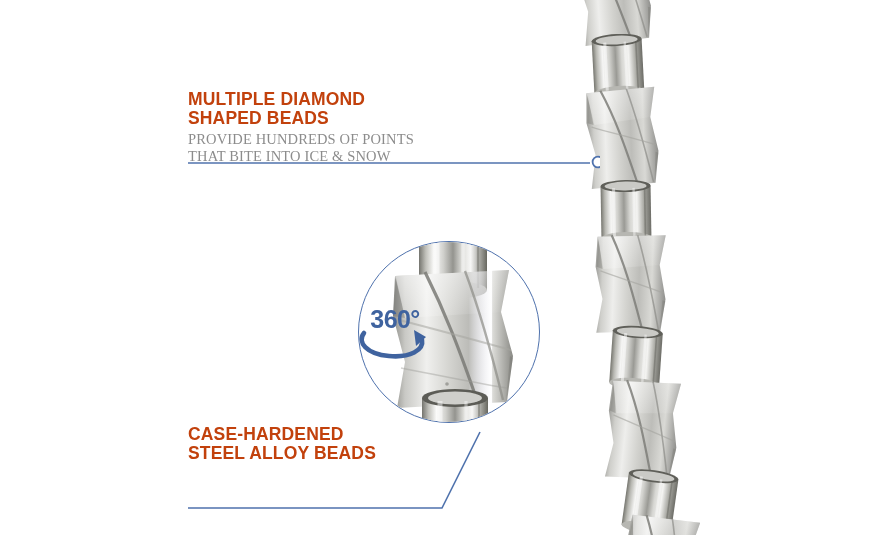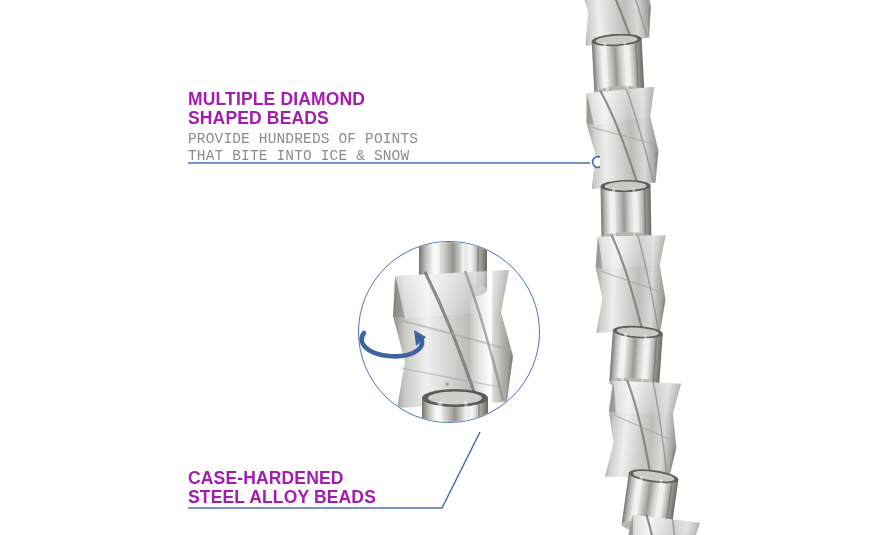--- a/index.html
+++ b/index.html
@@ -58,40 +58,40 @@
     letter-spacing:-0.6px;
     color:#3f639f;
     line-height:26px;
     text-align:center;
     font-family:"Liberation Sans", sans-serif;
   }
 
   
   .callout{ position:absolute; }
   .callout .head{
-    color:#a21caf;
+    color:#c2410c;
     font-weight:bold;
     font-size:17.5px;
     line-height:18.5px;
     letter-spacing:0.15px;
     white-space:pre-line;
     font-family:"Liberation Sans", sans-serif;
   }
   .callout .sub{
     color:#8c8c8c;
     font-size:14.5px;
     line-height:16.5px;
     letter-spacing:0.15px;
     white-space:pre-line;
     margin-top:4px;
-    font-family:Liberation Mono, monospace;
+    font-family:Liberation Serif, serif;
   }
 
   #callout-beads{ left:188px; top:90px; width:300px; }
-  #callout-alloy{ left:188px; top:425px; width:300px;margin-top:44px; }
+  #callout-alloy{ left:188px; top:425px; width:300px; }
 
   
   #leader-top{
     position:absolute;
     left:180px; top:148px;
     width:420px; height:30px;
     pointer-events:none;
   }
   #leader-bottom{
     position:absolute;
@@ -241,20 +241,21 @@
         </g>
       </svg>
     </div>
   </div>
 
   <div id="badge-360">
     <svg width="78" height="62" viewBox="0 0 78 62" aria-hidden="true">
       <path d="M 8 27 C 1 36, 10 48, 33 50 C 54 52, 68 44, 66 34" fill="none" stroke="#3f639f" stroke-width="4.6" stroke-linecap="round"></path>
       <path d="M 58 24 L 70 31 L 60 40 Z" fill="#3f639f"></path>
     </svg>
+    <div class="b-txt">360°</div>
   </div>
 
   <svg id="leader-top" viewBox="0 0 420 30" aria-hidden="true">
     <line x1="8" y1="15" x2="410" y2="15" stroke="#4f72ad" stroke-width="1.6"></line>
     <circle cx="418" cy="14" r="5.4" fill="#ffffff" stroke="#4f72ad" stroke-width="1.8"></circle>
   </svg>
 
   <svg id="leader-bottom" viewBox="0 0 380 110" aria-hidden="true">
     <path d="M 8 98 L 262 98 L 300 22" fill="none" stroke="#4f72ad" stroke-width="1.6" stroke-linejoin="miter"></path>
   </svg>

